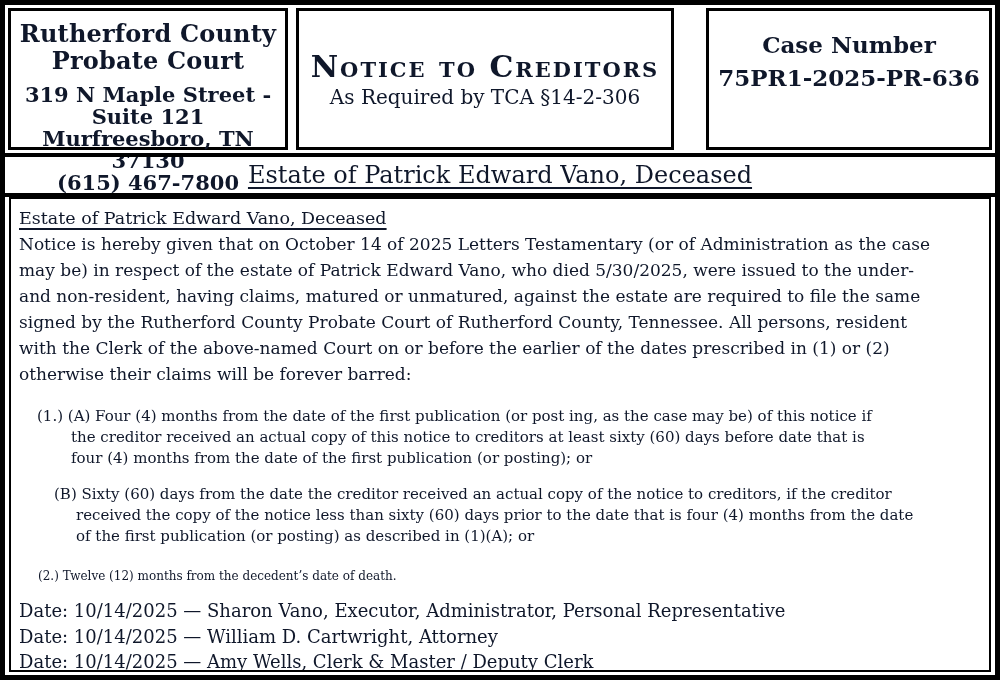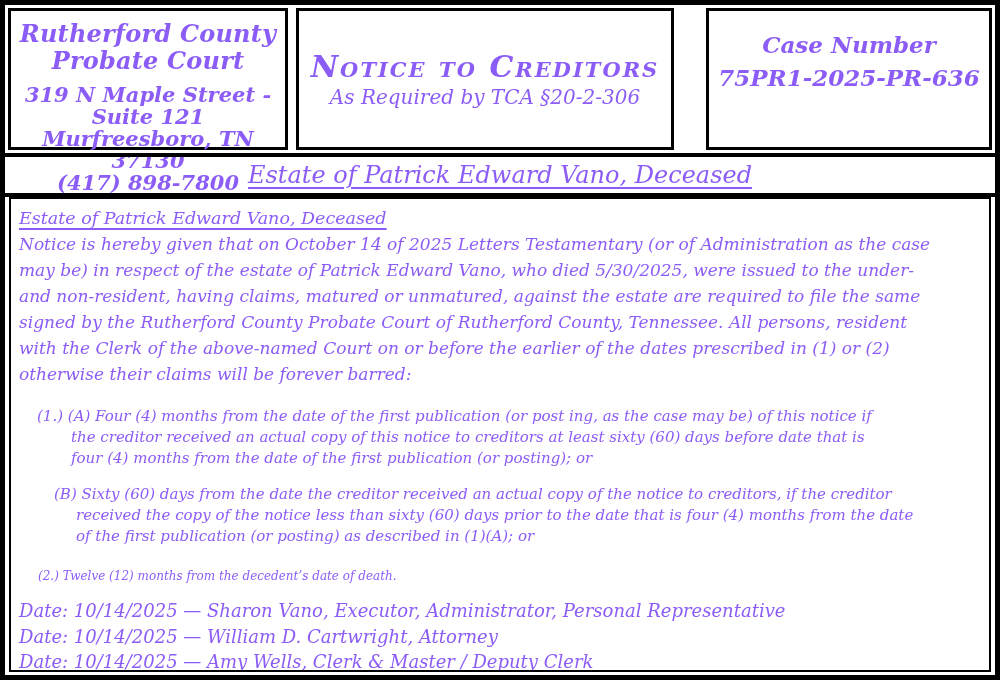--- a/index.html
+++ b/index.html
@@ -11,23 +11,22 @@
   .page {
     position: relative;
     width: 1000px;
     height: 680px;
     box-sizing: border-box;
     border: 5px solid #000;
     background: #fff;
     display: flex;
     flex-direction: column;
     font-family: "DejaVu Serif", serif;
-    color: #8b5cf6;
+    color: #0f172a;
     overflow: hidden;
-    font-style: italic;
   }
 
   
   .header-row {
     display: flex;
     gap: 8px;
     padding: 3px;
     height: 148px;
     box-sizing: border-box;
     flex: 0 0 auto;
@@ -163,27 +162,27 @@
   <div class="header-row">
 
     <div class="hbox court-box">
       <div class="court-title">
         <div>Rutherford County</div>
         <div>Probate Court</div>
       </div>
       <div class="court-address">
         <div>319 N Maple Street - Suite 121</div>
         <div>Murfreesboro, TN 37130</div>
-        <div>(417) 898-7800</div>
+        <div>(615) 467-7800</div>
       </div>
     </div>
 
     <div class="hbox notice-box">
       <div class="notice-title">Notice to Creditors</div>
-      <div class="notice-subtitle">As Required by TCA §20-2-306</div>
+      <div class="notice-subtitle">As Required by TCA §14-2-306</div>
     </div>
 
     <div class="hbox case-box">
       <div class="case-label">Case Number</div>
       <div class="case-value">75PR1-2025-PR-636</div>
     </div>
 
   </div>
 
   <div class="estate-banner">

